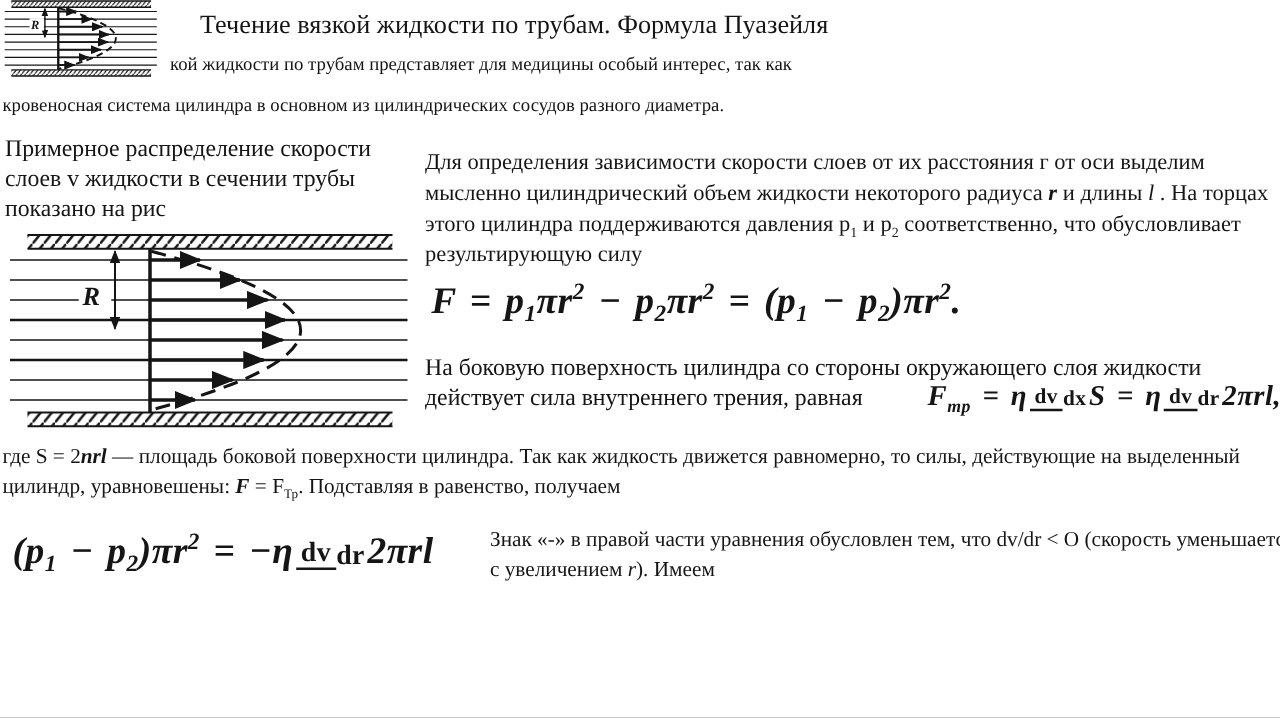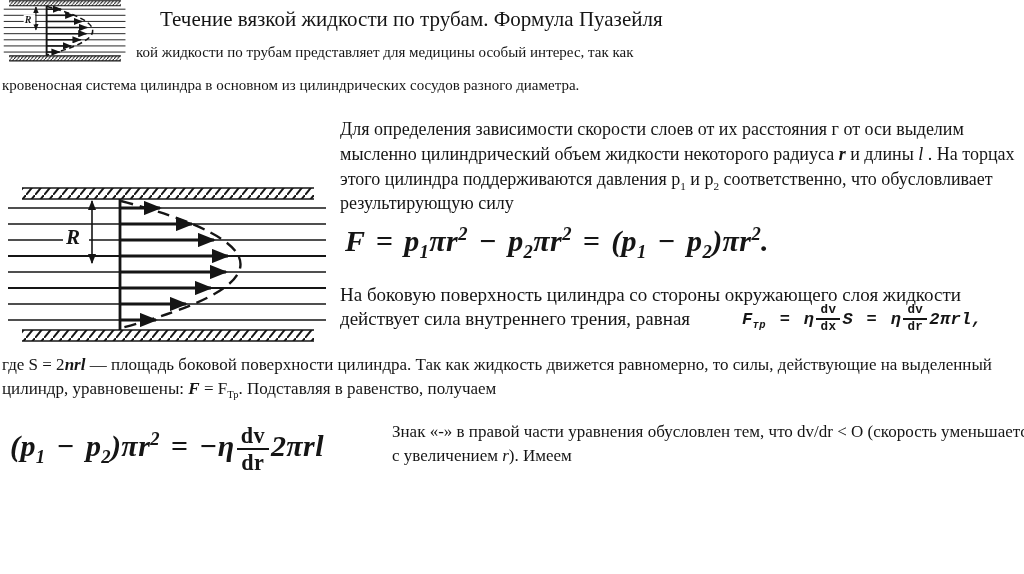--- a/index.html
+++ b/index.html
@@ -12,25 +12,25 @@
   .title{font-size:21px;}
   .intro{font-size:15px;}
   .cap{font-size:19px;line-height:1.26;}
   .body-text{font-size:18px;line-height:1.38;}
   .small-text{font-size:17px;line-height:1.4;}
   sub,sup{line-height:0;font-size:0.62em;}
   i.var{font-style:italic;}
   b.var{font-style:italic;font-weight:bold;}
   .formula{font-weight:bold;font-style:italic;word-spacing:3px;letter-spacing:0.4px;white-space:nowrap;text-align:center;}
   .f1{font-size:30px;}
-  .f2{font-size:17px;font-family:Liberation Mono, monospace;}
+  .f2{font-size:23px;}
   .f3{font-size:30px;}
   .f4{font-size:24px;}
   .frac{
-    display:inline-flex;flex-direction:column;align-items:center;
+    display:inline-flex;flex-direction:row;align-items:center;
     vertical-align:middle;line-height:1.05;font-size:0.74em;font-style:normal;
     margin:0 2px;
   }
   .frac .num{border-bottom:2px solid #151515;padding:0 4px 1px;}
   .frac .den{padding-top:1px;}
 </style>
 </head>
 <body>
 
 <div class="slide">
@@ -81,20 +81,21 @@
     <text x="55" y="60" font-size="26" font-style="italic" font-weight="bold" fill="#151515">R</text>
   </svg>
 
   <div class="abs title nowrap" style="left:160px;top:7px;width:700px">Течение вязкой жидкости по трубам. Формула Пуазейля</div>
 
   <div>
     <div class="abs intro nowrap" style="left:136px;top:44px">кой жидкости по трубам представляет для медицины особый интерес, так как</div>
     <div class="abs intro nowrap" style="left:2px;top:77px">кровеносная система цилиндра в основном из цилиндрических сосудов разного диаметра.</div>
   </div>
 
+  <div class="abs cap" style="left:4px;top:108px;width:318px">Примерное распределение скорости слоев v жидкости в сечении трубы показано на рис</div>
 
   <svg class="abs" style="left:8px;top:184px" width="320" height="162" viewBox="0 0 320 162">
     <defs>
       <pattern id="hatchB" patternUnits="userSpaceOnUse" width="9" height="11">
         <line x1="0" y1="11" x2="9" y2="0" stroke="#151515" stroke-width="2"></line>
       </pattern>
       <marker id="ahB" viewBox="0 0 10 8" refX="9" refY="4" markerWidth="6.5" markerHeight="5.2" orient="auto-start-reverse">
         <path d="M0,0 L10,4 L0,8 Z" fill="#151515"></path>
       </marker>
     </defs>

